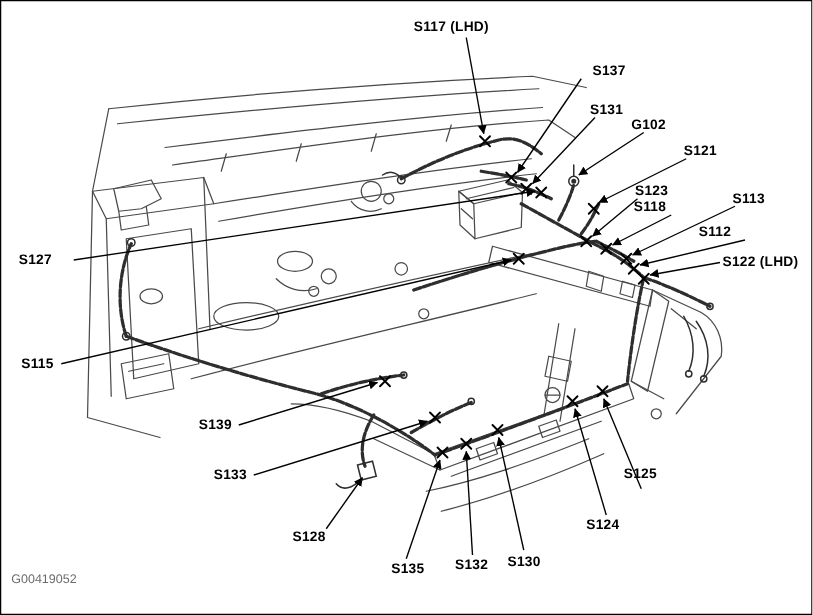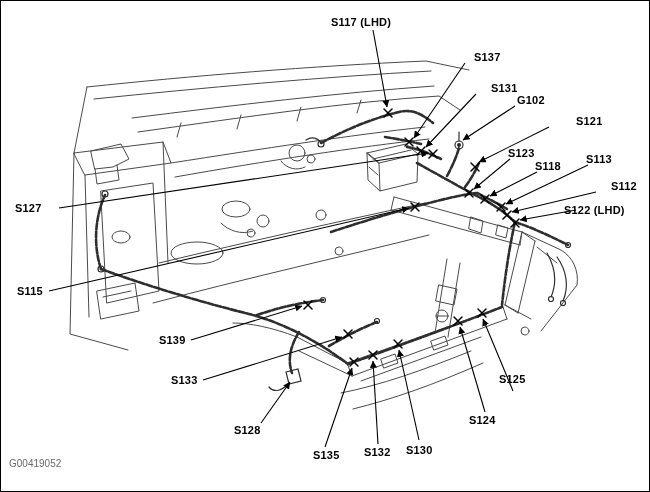--- a/index.html
+++ b/index.html
@@ -186,28 +186,28 @@
       <path d="M324,446 L351,367" marker-end="url(#arw)"></path>
       <path d="M377,443 L372,360" marker-end="url(#arw)"></path>
       <path d="M418,439 L398,349" marker-end="url(#arw)"></path>
       <path d="M484,411 L459,326" marker-end="url(#arw)"></path>
       <path d="M512,390 L482,318" marker-end="url(#arw)"></path>
     </g>
   </svg>
 
   <div class="callout" style="left:330px; top:15px">S117 (LHD)</div>
   <div class="callout" style="left:473px; top:50px">S137</div>
-  <div class="callout" style="left:490px; top:81px">S131</div>
-  <div class="callout" style="left:516px; top:93px">G102</div>
-  <div class="callout" style="left:575px; top:114px">S121</div>
+  <div class="callout" style="left:471px; top:81px">S131</div>
+  <div class="callout" style="left:504px; top:93px">G102</div>
+  <div class="callout" style="left:546px; top:114px">S121</div>
   <div class="callout" style="left:507px; top:146px">S123</div>
-  <div class="callout" style="left:534px; top:159px">S118</div>
+  <div class="callout" style="left:506px; top:159px">S118</div>
   <div class="callout" style="left:585px; top:152px">S113</div>
-  <div class="callout" style="left:610px; top:179px">S112</div>
-  <div class="callout" style="left:563px; top:203px">S122 (LHD)</div>
+  <div class="callout" style="left:558px; top:179px">S112</div>
+  <div class="callout" style="left:577px; top:203px">S122 (LHD)</div>
   <div class="callout" style="left:14px;  top:201px">S127</div>
   <div class="callout" style="left:16px;  top:284px">S115</div>
   <div class="callout" style="left:158px; top:333px">S139</div>
   <div class="callout" style="left:170px; top:373px">S133</div>
   <div class="callout" style="left:233px; top:423px">S128</div>
   <div class="callout" style="left:312px; top:448px">S135</div>
   <div class="callout" style="left:363px; top:445px">S132</div>
   <div class="callout" style="left:405px; top:443px">S130</div>
   <div class="callout" style="left:468px; top:413px">S124</div>
   <div class="callout" style="left:498px; top:372px">S125</div>

